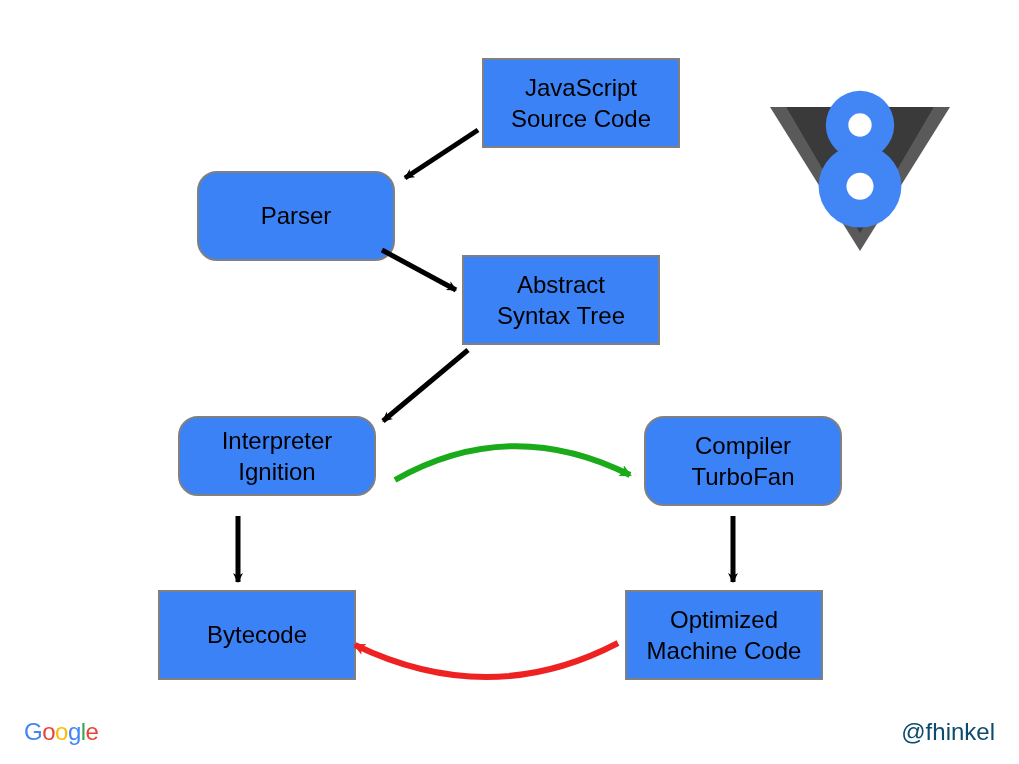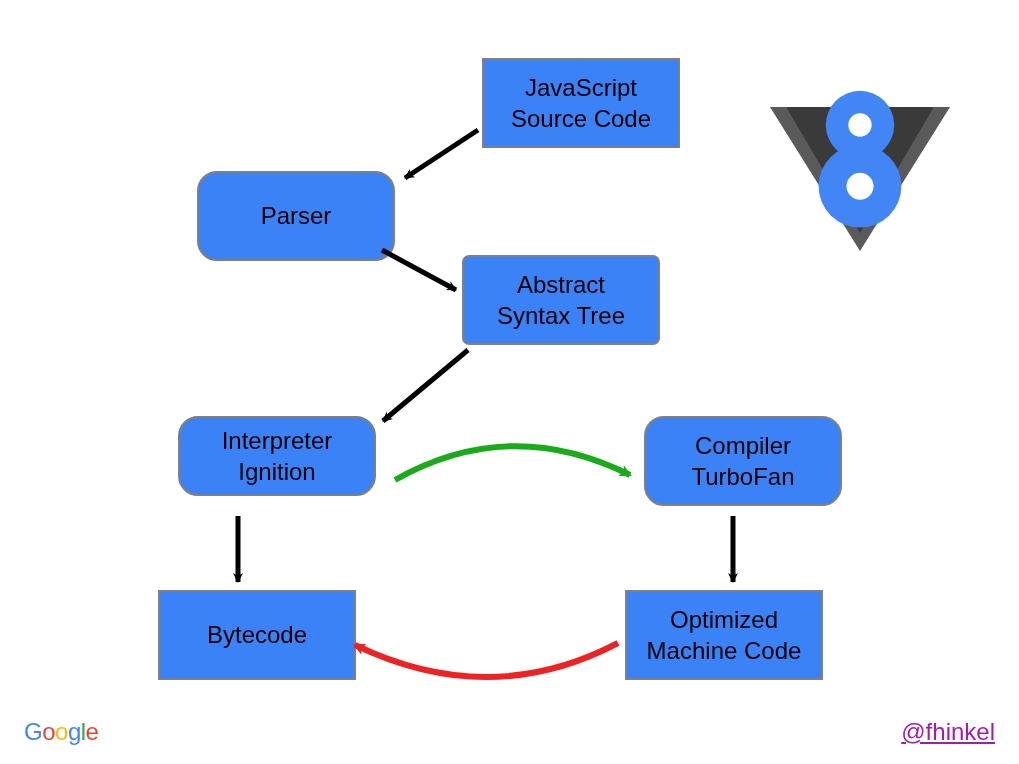--- a/index.html
+++ b/index.html
@@ -39,38 +39,37 @@
     .g2 { color: #EA4335; }
     .g3 { color: #FBBC05; }
     .g4 { color: #4285F4; }
     .g5 { color: #34A853; }
     .g6 { color: #EA4335; }
     .footer-handle {
       position: absolute;
       right: 24px;
       bottom: 18px;
       font-size: 24px;
-      color: #a21caf;
-      text-decoration: underline;
+      color: #0c4a6e;
     }
     .v8-logo {
       position: absolute;
       top: 80px;
       left: 770px;
       width: 180px;
       height: 180px;
     }
   </style>
 </head>
 <body>
 
 <div class="box" style="left:482px; top:58px; width:198px; height:90px;">JavaScript
 Source Code</div>
 <div class="box rounded" style="left:197px; top:171px; width:198px; height:90px;">Parser</div>
-<div class="box" style="left:462px; top:255px; width:198px; height:90px;border-radius:7px;">Abstract
+<div class="box" style="left:462px; top:255px; width:198px; height:90px;">Abstract
 Syntax Tree</div>
 <div class="box rounded" style="left:178px; top:416px; width:198px; height:80px;">Interpreter
 Ignition</div>
 <div class="box rounded" style="left:644px; top:416px; width:198px; height:90px;">Compiler
 TurboFan</div>
 <div class="box" style="left:138px; top:590px; width:198px; height:90px;margin-left:20px;">Bytecode</div>
 <div class="box" style="left:625px; top:590px; width:198px; height:90px;">Optimized
 Machine Code</div>
 
 <svg class="arrow-svg" width="1019" height="764" style="left:0;top:0;">

